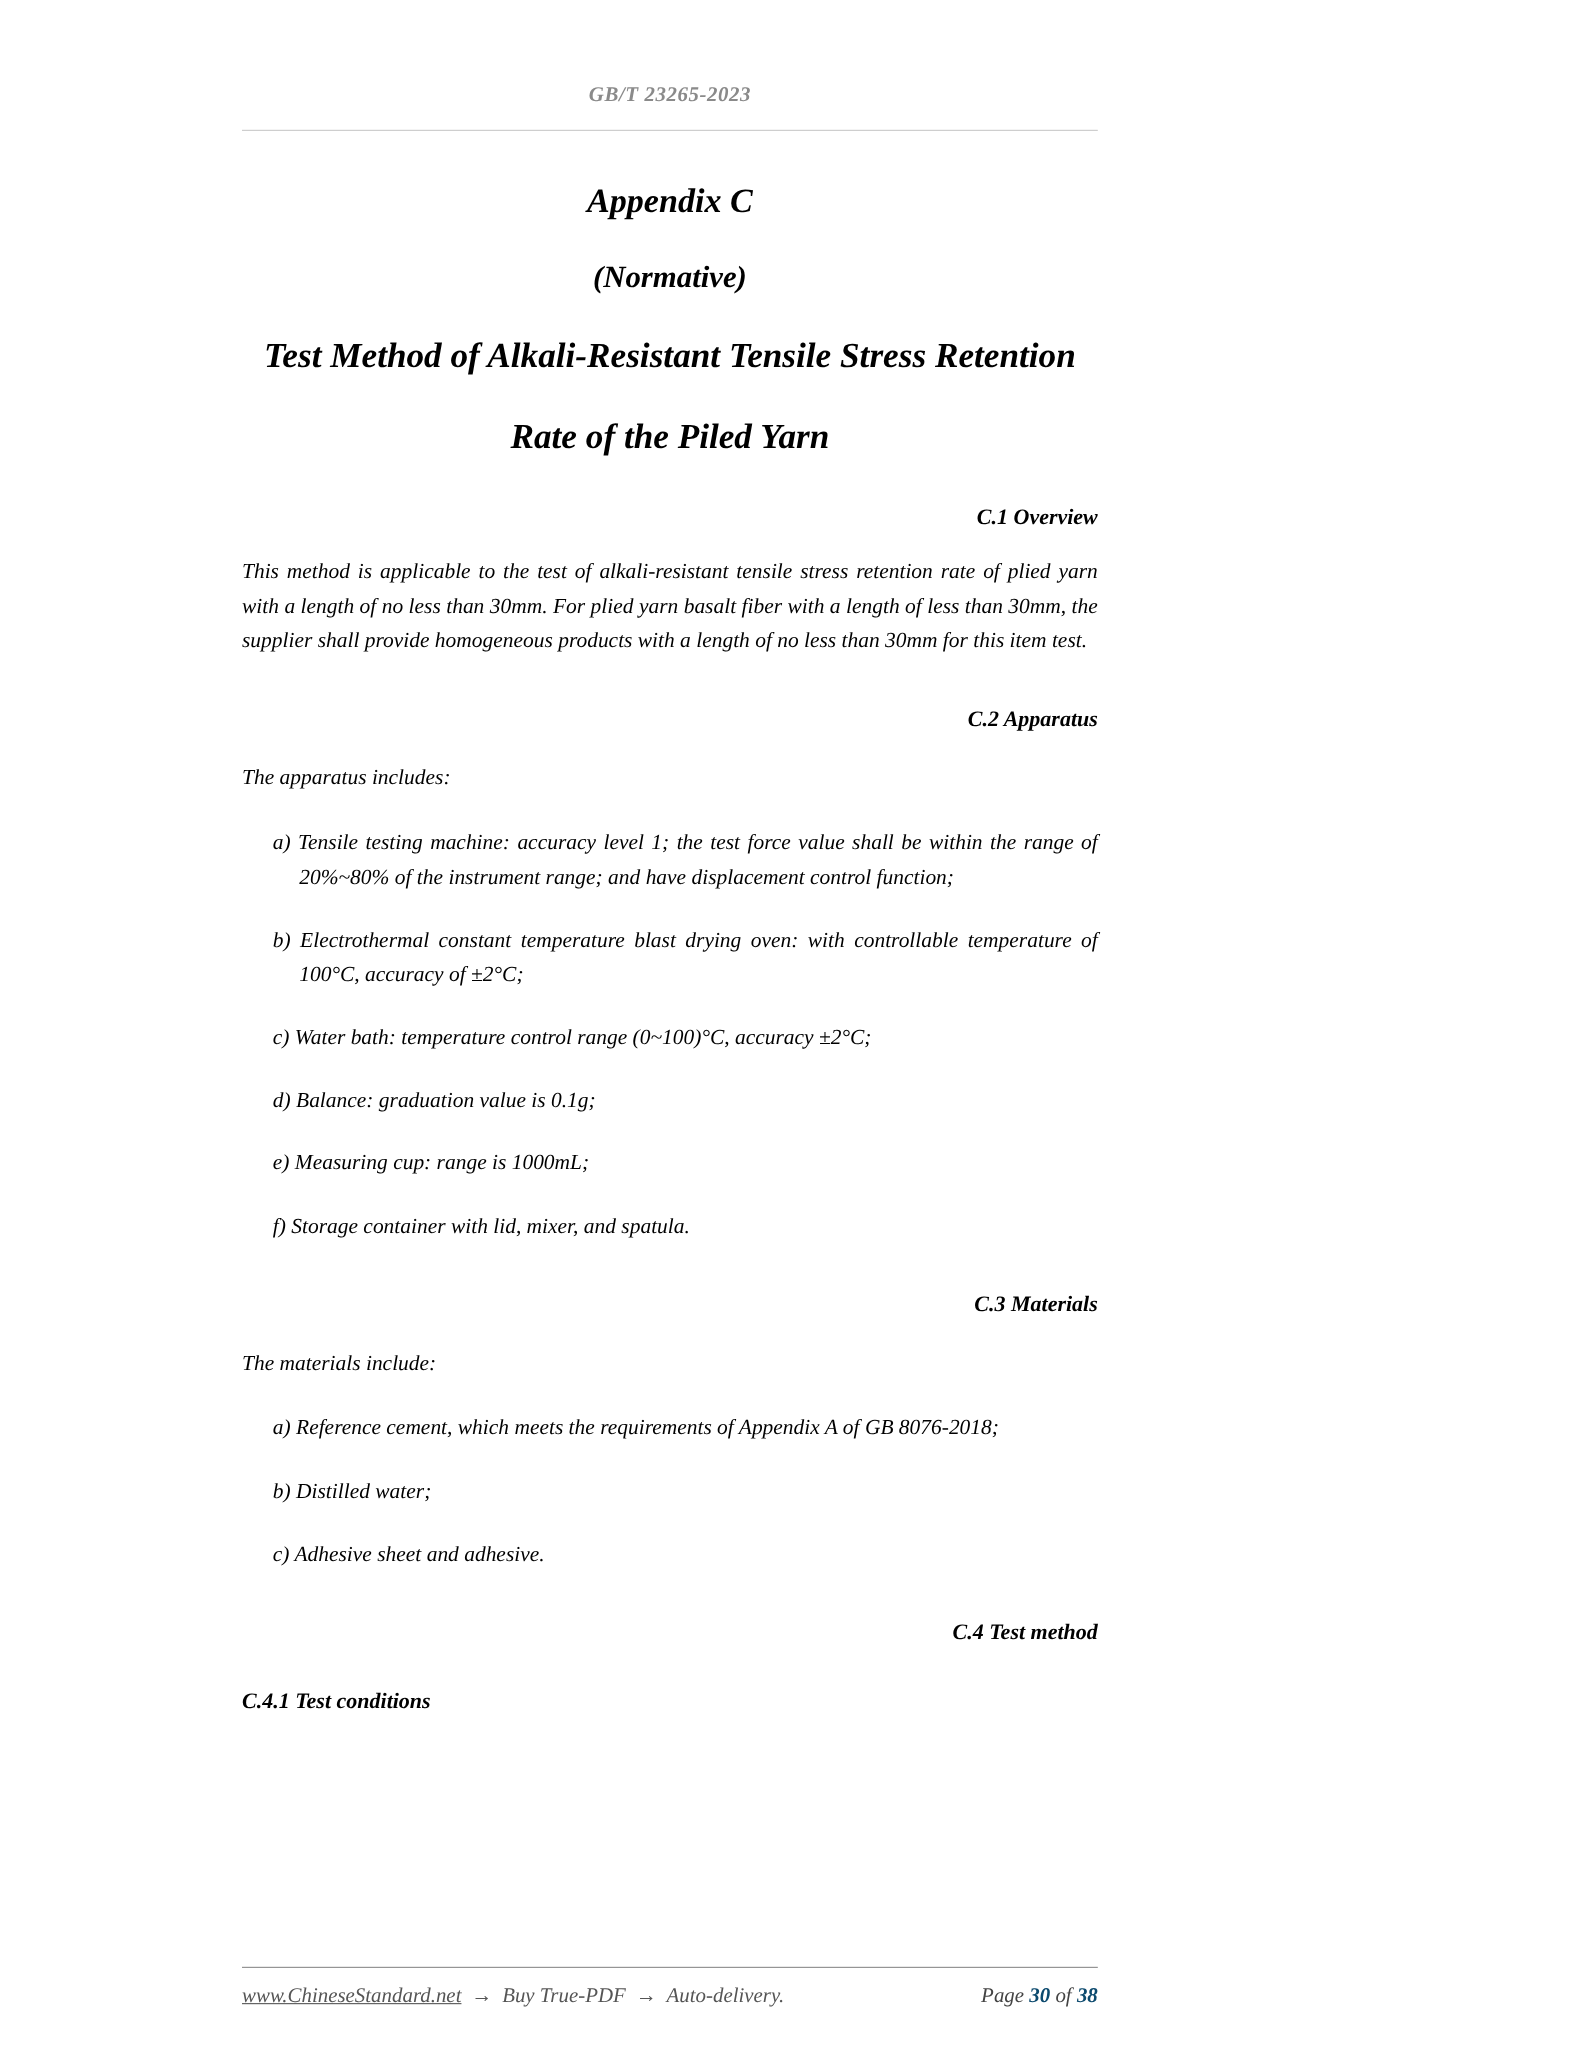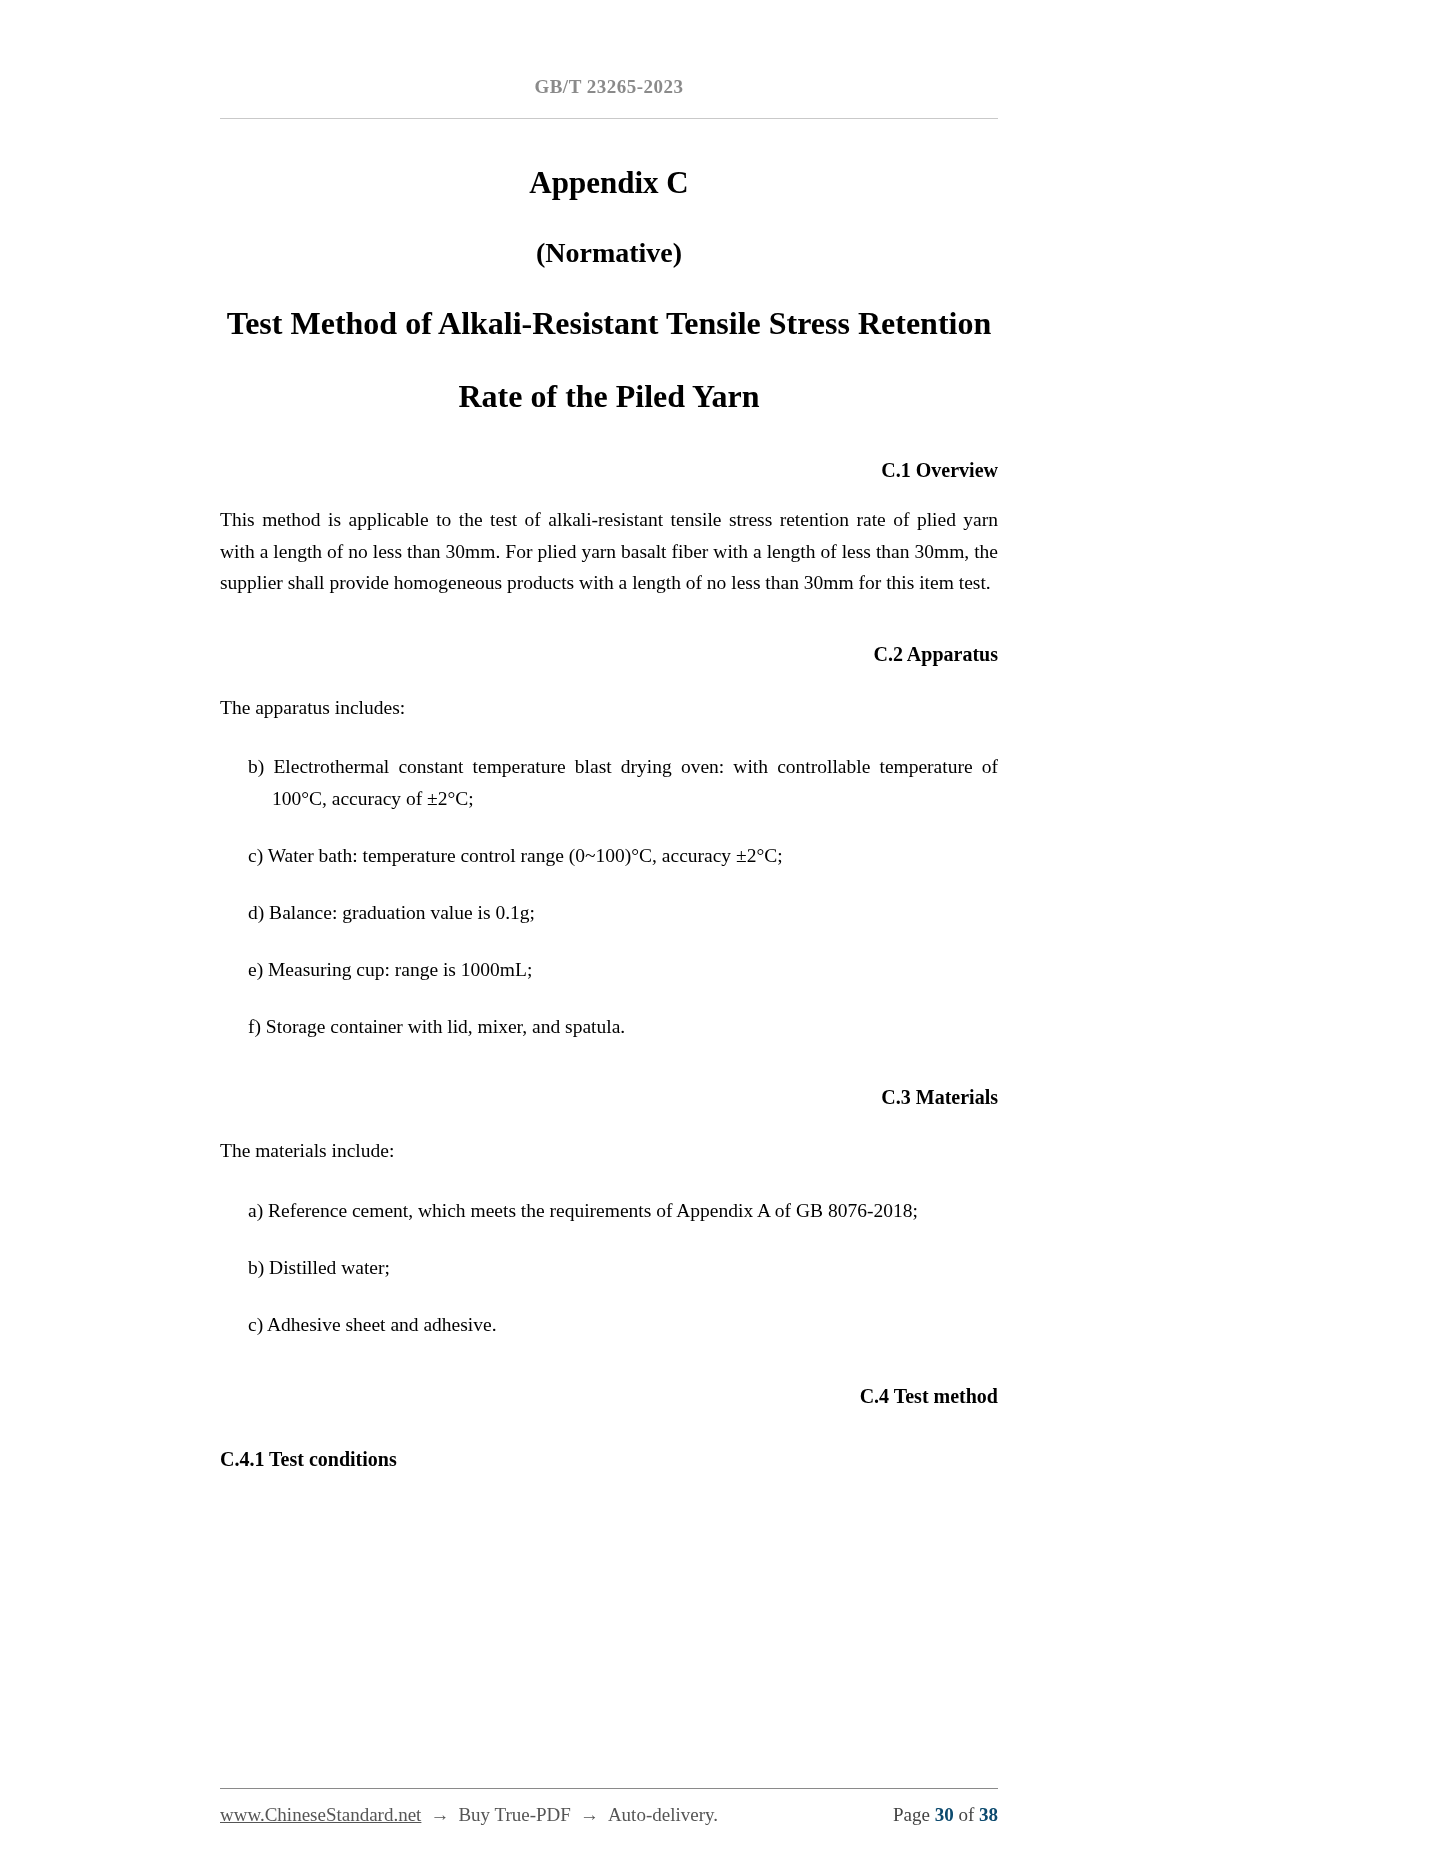--- a/index.html
+++ b/index.html
@@ -8,20 +8,21 @@
     background: #ffffff;
   }
   .page {
     position: relative;
     width: 1445px;
     height: 1870px;
     background: #ffffff;
     font-family: "Liberation Serif", serif;
     color: #000000;
     overflow: hidden;
+    font-style: italic;
   }
   .content {
     position: absolute;
     left: 220px;
     top: 0;
     width: 778px;
   }
   .doc-number {
     padding-top: 76px;
     text-align: center;
@@ -140,20 +141,21 @@
 
     <div>
       <h2 class="section-heading">C.1 Overview</h2>
       <p class="body-text">This method is applicable to the test of alkali-resistant tensile stress retention rate of plied yarn with a length of no less than 30mm. For plied yarn basalt fiber with a length of less than 30mm, the supplier shall provide homogeneous products with a length of no less than 30mm for this item test.</p>
     </div>
 
     <div>
       <h2 class="section-heading">C.2 Apparatus</h2>
       <p class="intro-text">The apparatus includes:</p>
       <ul class="item-list">
+        <li>a) Tensile testing machine: accuracy level 1; the test force value shall be within the range of 20%~80% of the instrument range; and have displacement control function;</li>
         <li>b) Electrothermal constant temperature blast drying oven: with controllable temperature of 100°C, accuracy of ±2°C;</li>
         <li>c) Water bath: temperature control range (0~100)°C, accuracy ±2°C;</li>
         <li>d) Balance: graduation value is 0.1g;</li>
         <li>e) Measuring cup: range is 1000mL;</li>
         <li>f) Storage container with lid, mixer, and spatula.</li>
       </ul>
     </div>
 
     <div>
       <h2 class="section-heading">C.3 Materials</h2>

